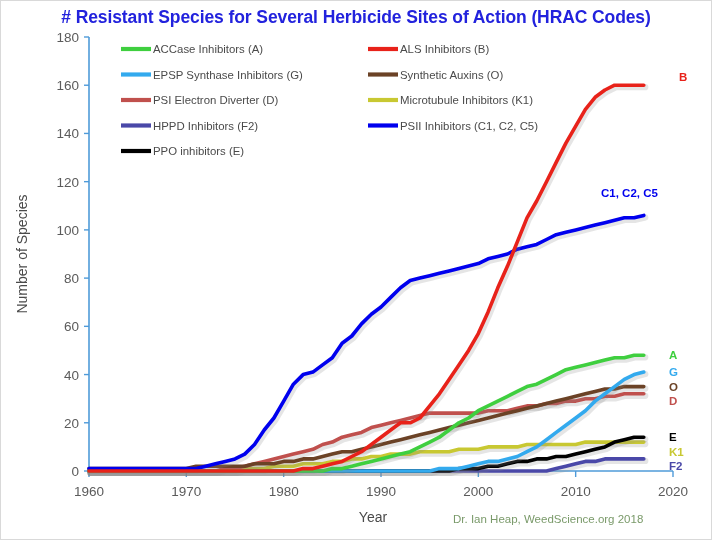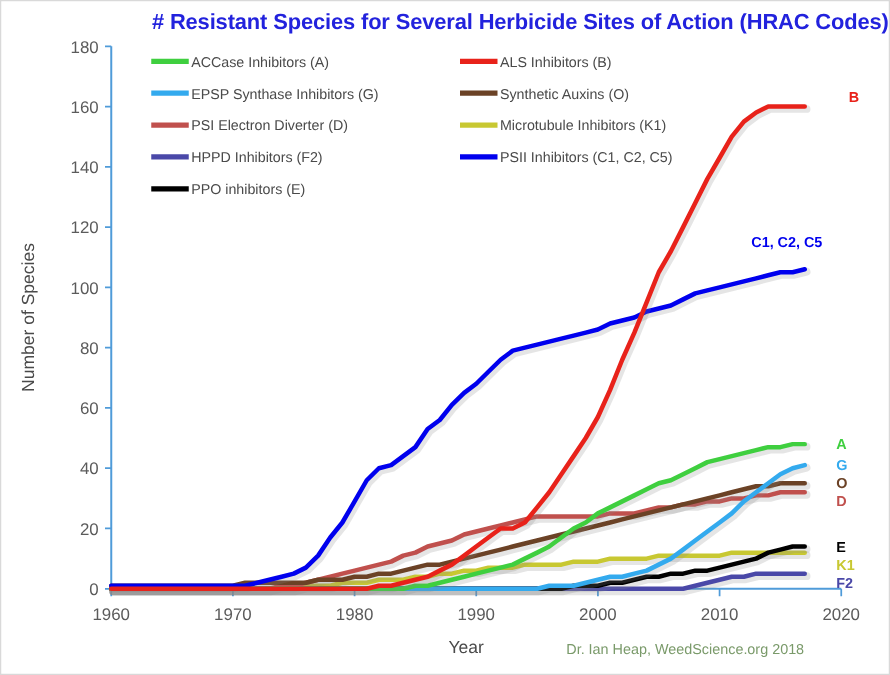--- a/index.html
+++ b/index.html
@@ -11,21 +11,21 @@
     position:relative;
   }
   #chart-root{
     position:absolute;inset:0;
     border:1px solid #d9d9d9;
     box-sizing:border-box;
     background:#fff;
   }
   #chart-title{
     position:absolute;left:0;right:0;top:6px;
-    text-align:right;
+    text-align:center;
     font-size:17.5px;
     font-weight:bold;
     color:#2222dd;
     letter-spacing:-0.1px;
   }
   svg#plot{position:absolute;left:0;top:0;}
   .legend-text{
     font-size:11.4px;
     fill:#4a4a4a;
     font-family:"Liberation Sans", sans-serif;

